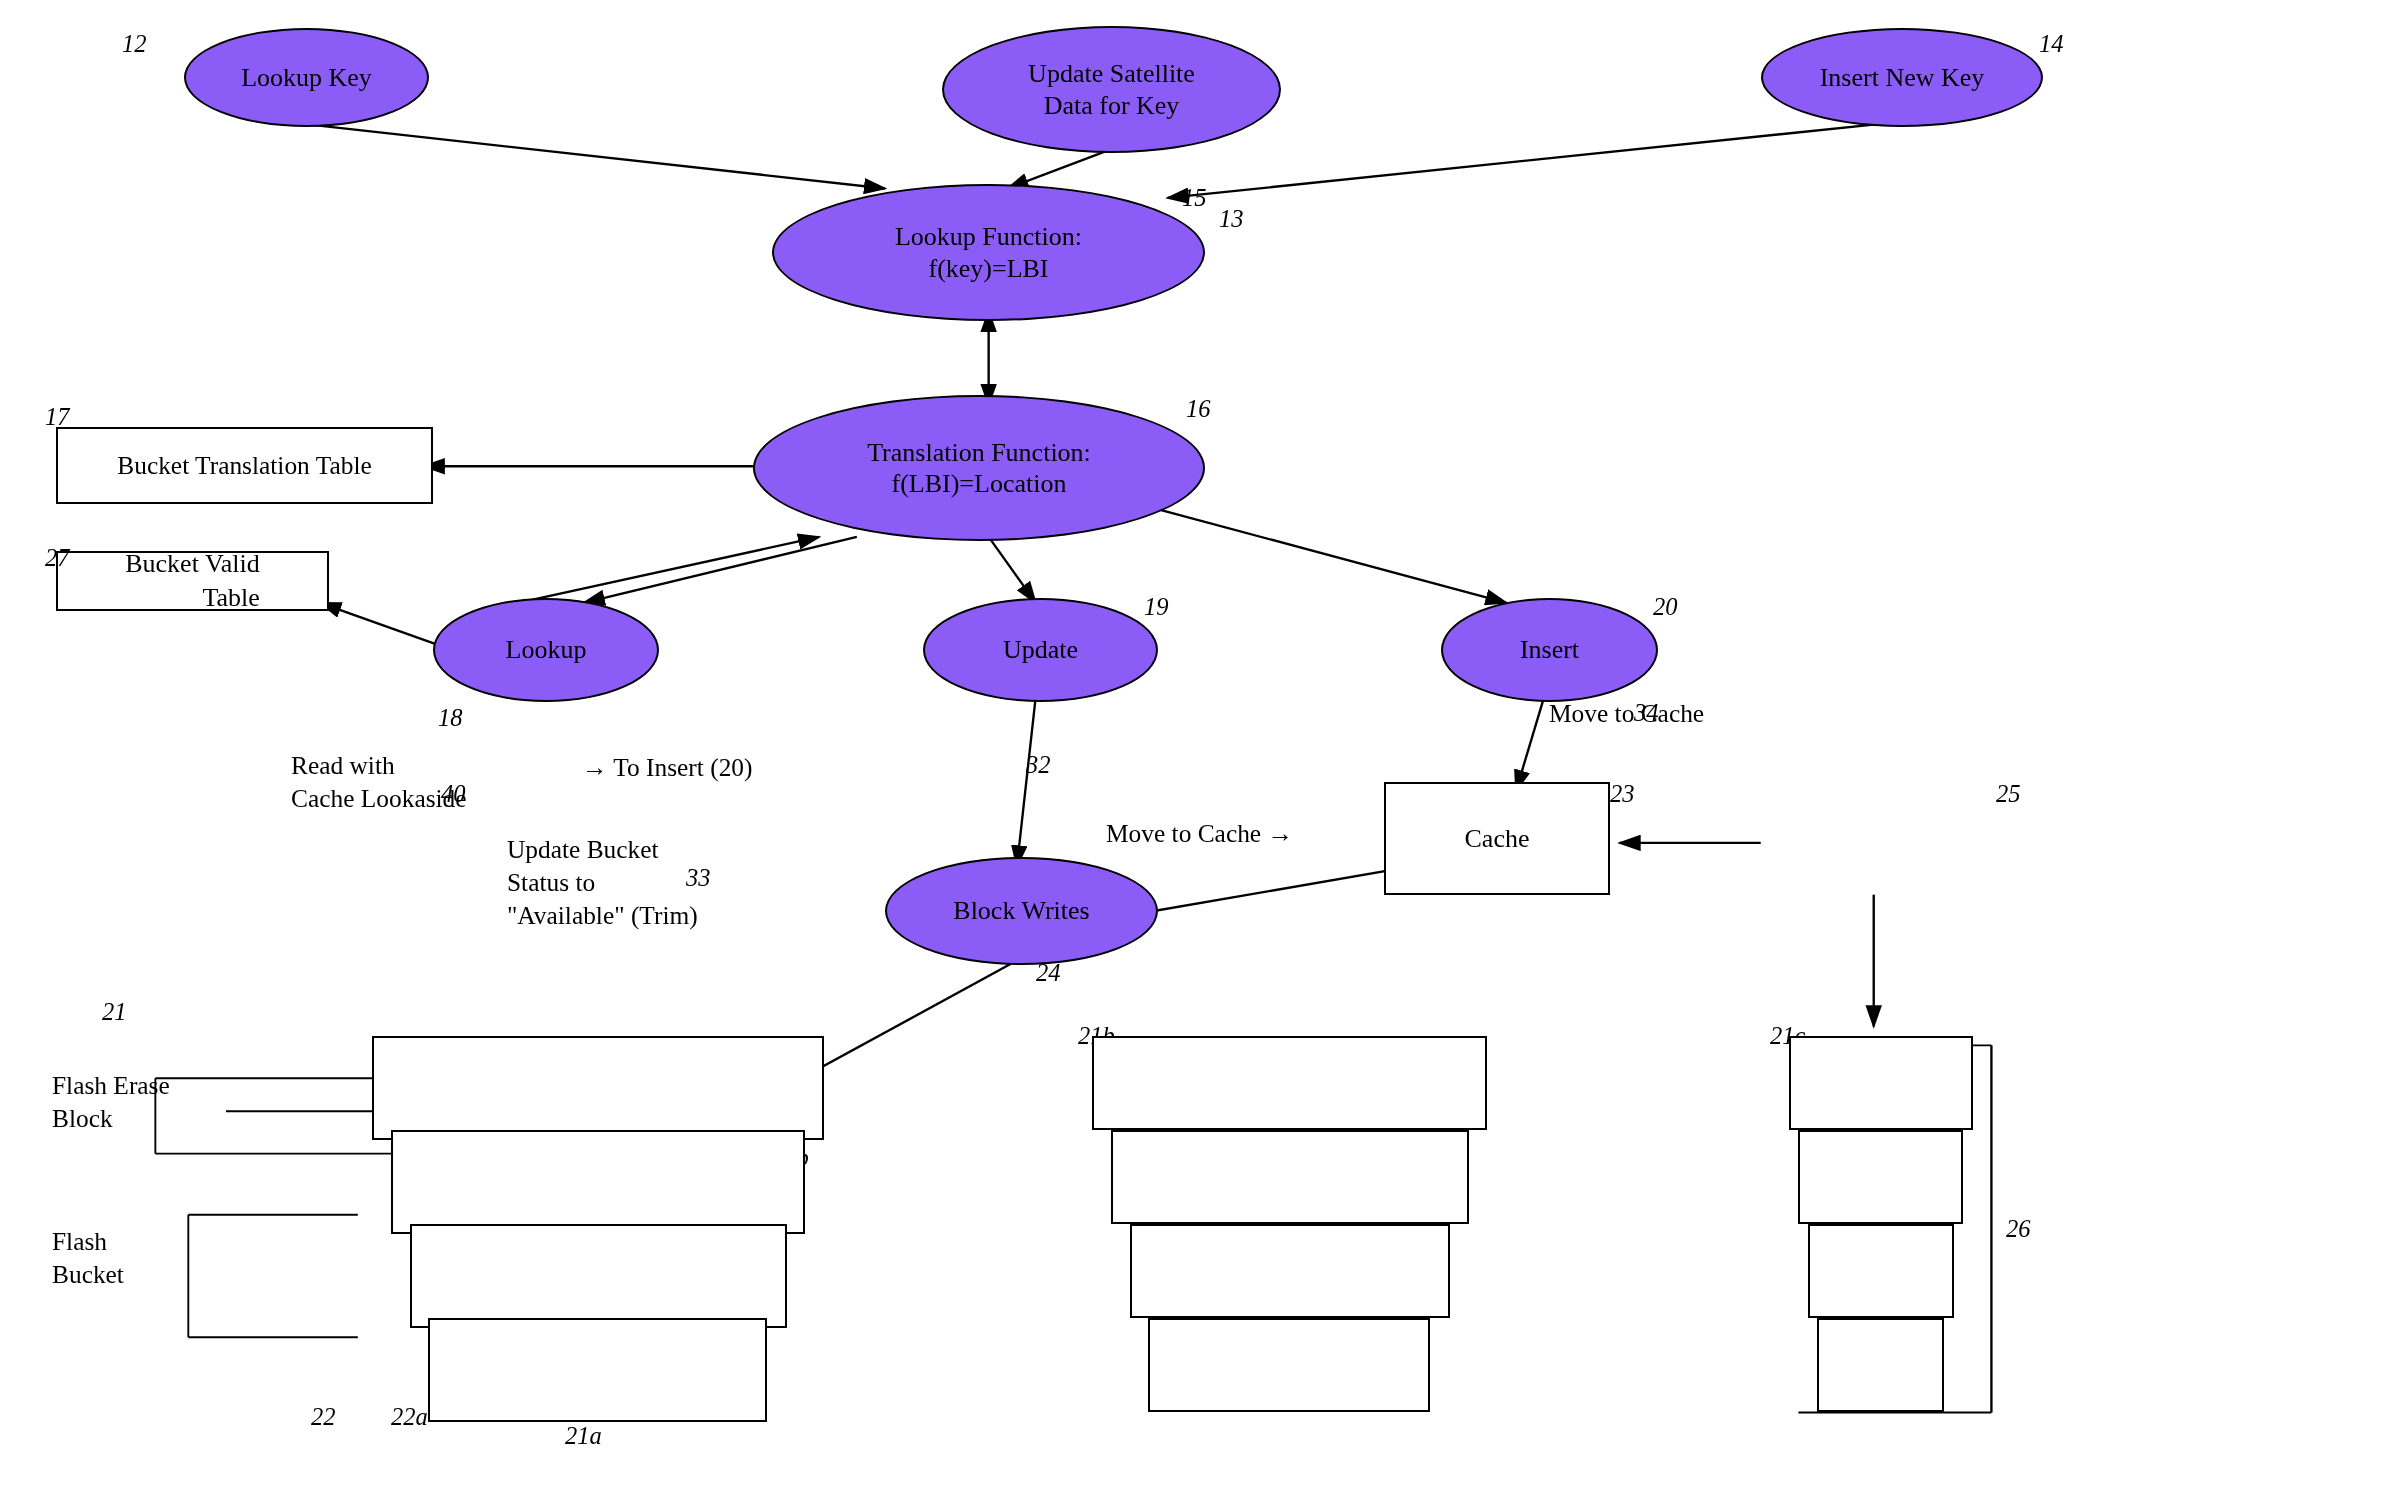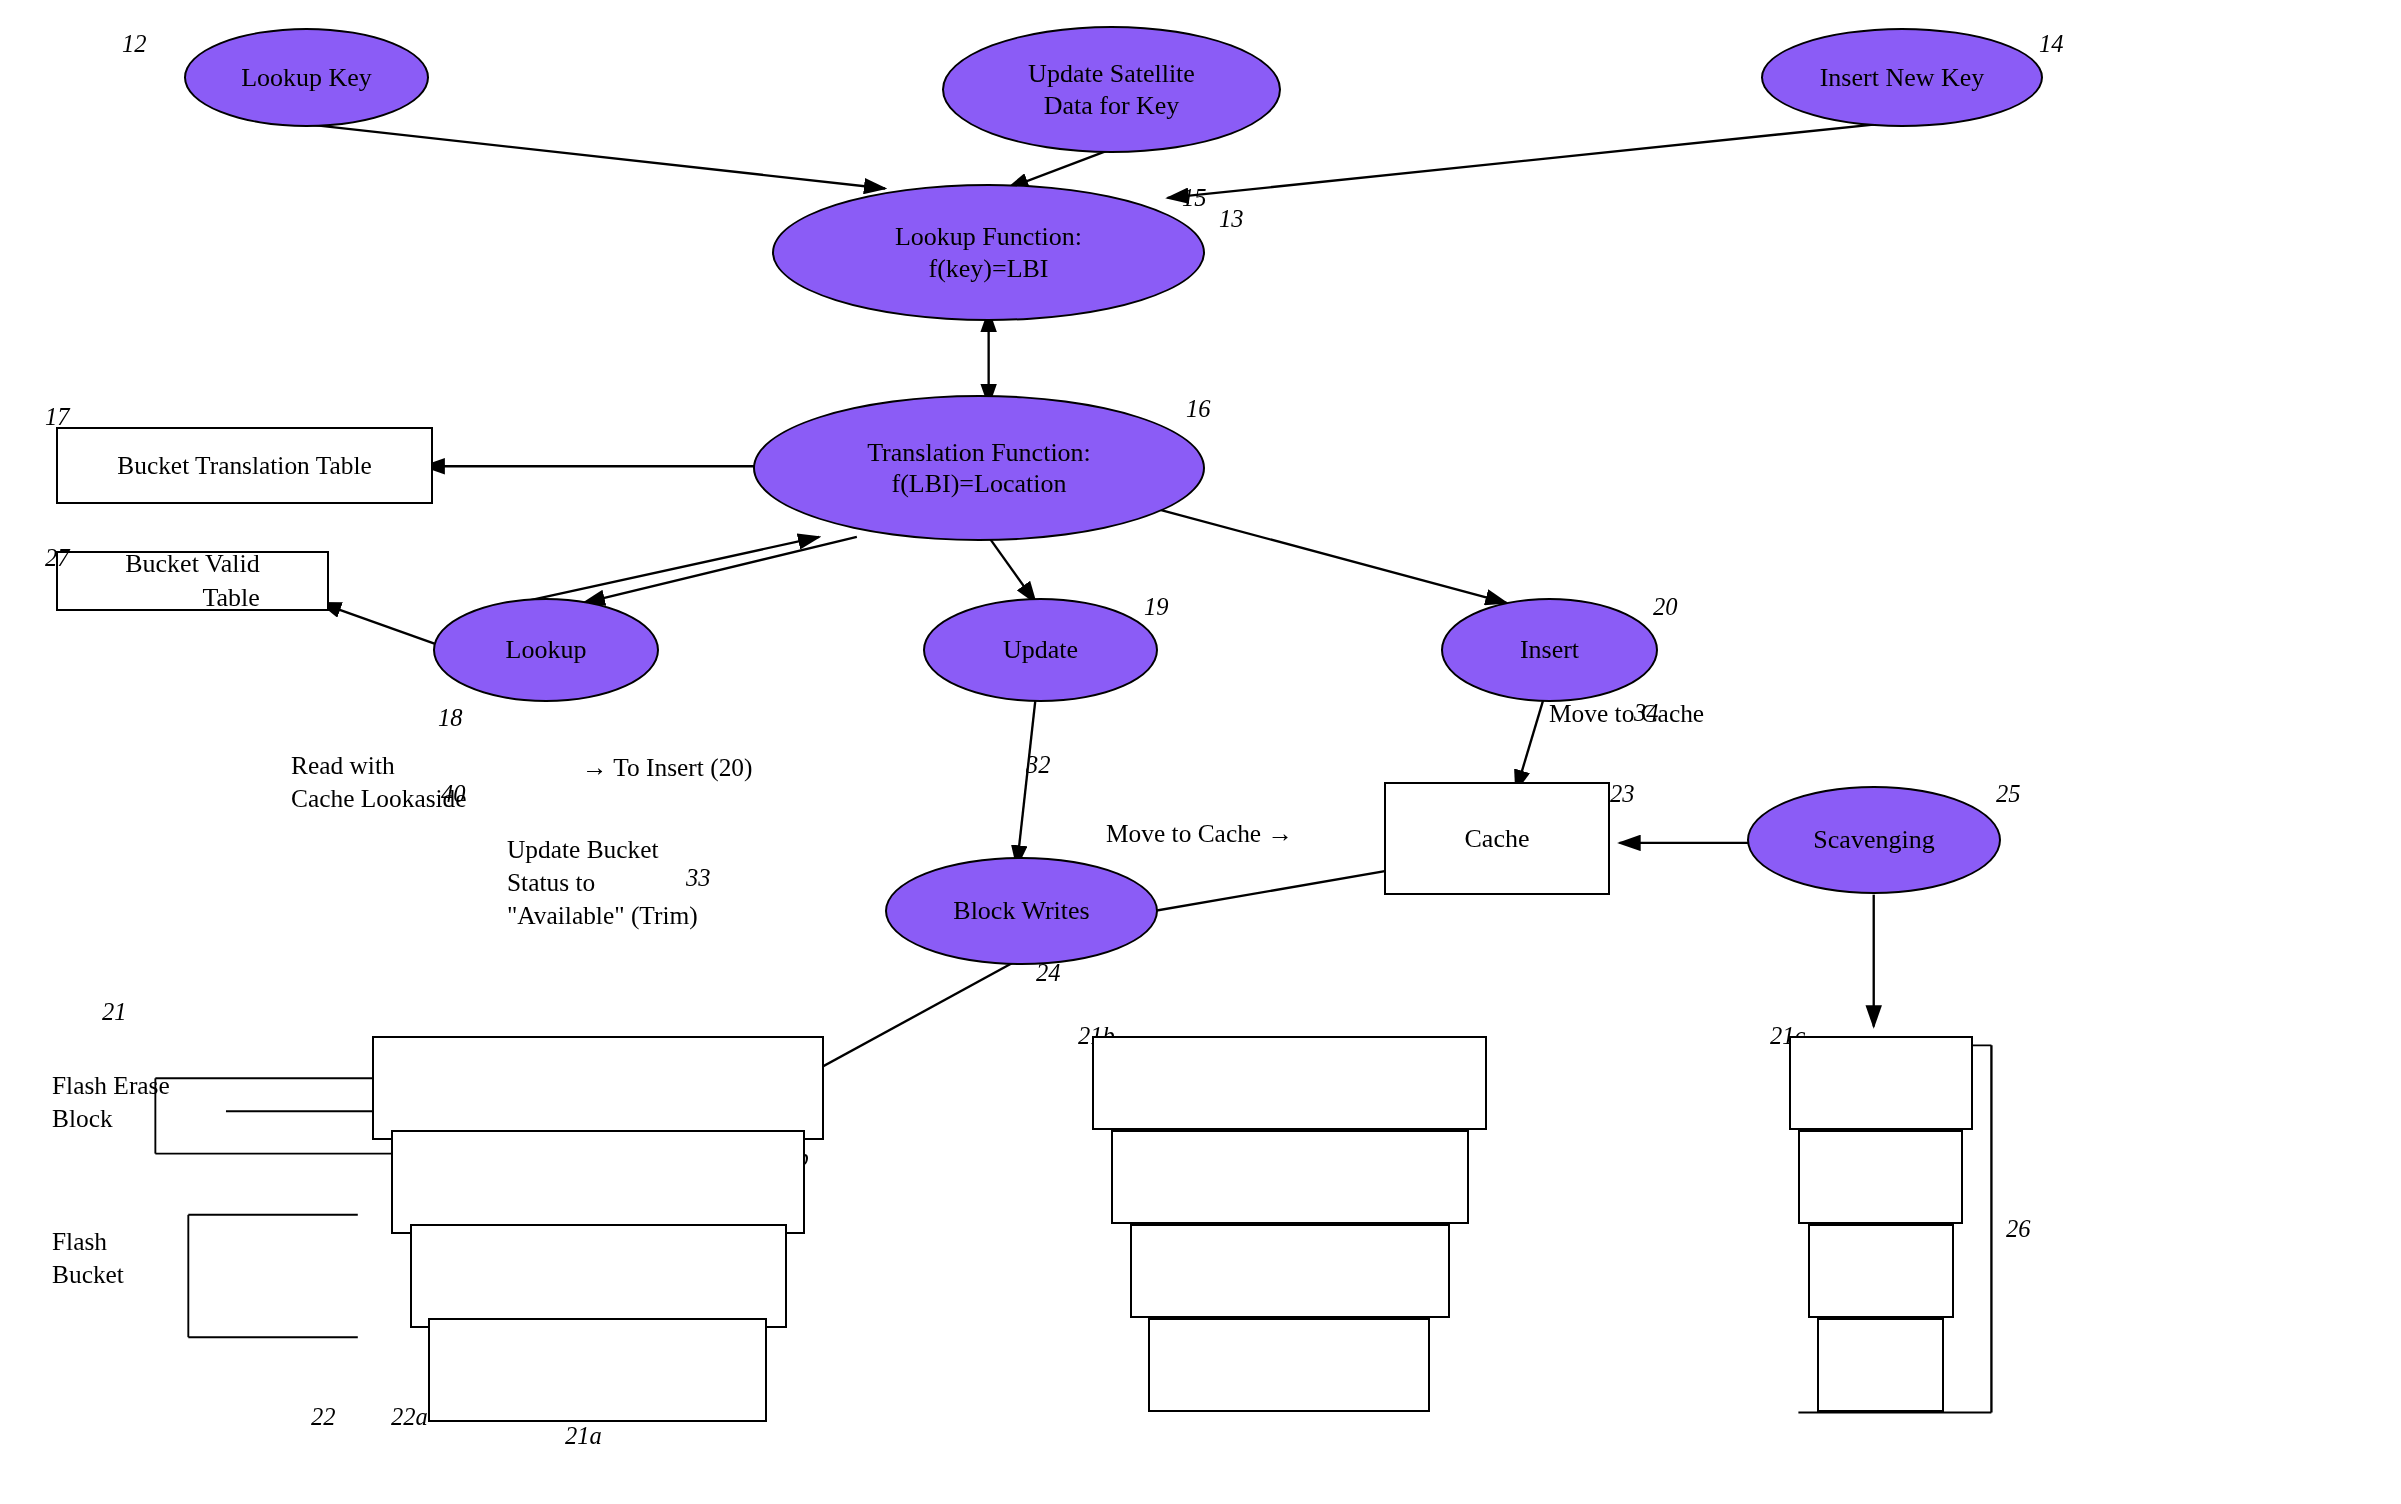--- a/index.html
+++ b/index.html
@@ -161,23 +161,20 @@
   </div>
 
   <div class="ellipse" style="left:1441px; top:598px; width:217px; height:104px;">
     <span>Insert</span>
   </div>
 
   <div class="ellipse" style="left:885px; top:857px; width:273px; height:108px;">
     <span>Block Writes</span>
   </div>
 
-  <div class="ellipse" style="left:1747px; top:786px; width:254px; height:108px;">
-    <span>Scavenging</span>
-  </div>
 
   <div class="rect" style="left:56px; top:427px; width:377px; height:77px; font-size:25.4px;">
     <span>Bucket  Translation Table</span>
   </div>
 
   <div class="rect" style="left:56px; top:551px; width:273px; height:60px;">
     <span>Bucket Valid<br>Table</span>
   </div>
 
   <div class="rect" style="left:1384px; top:782px; width:226px; height:113px;">

